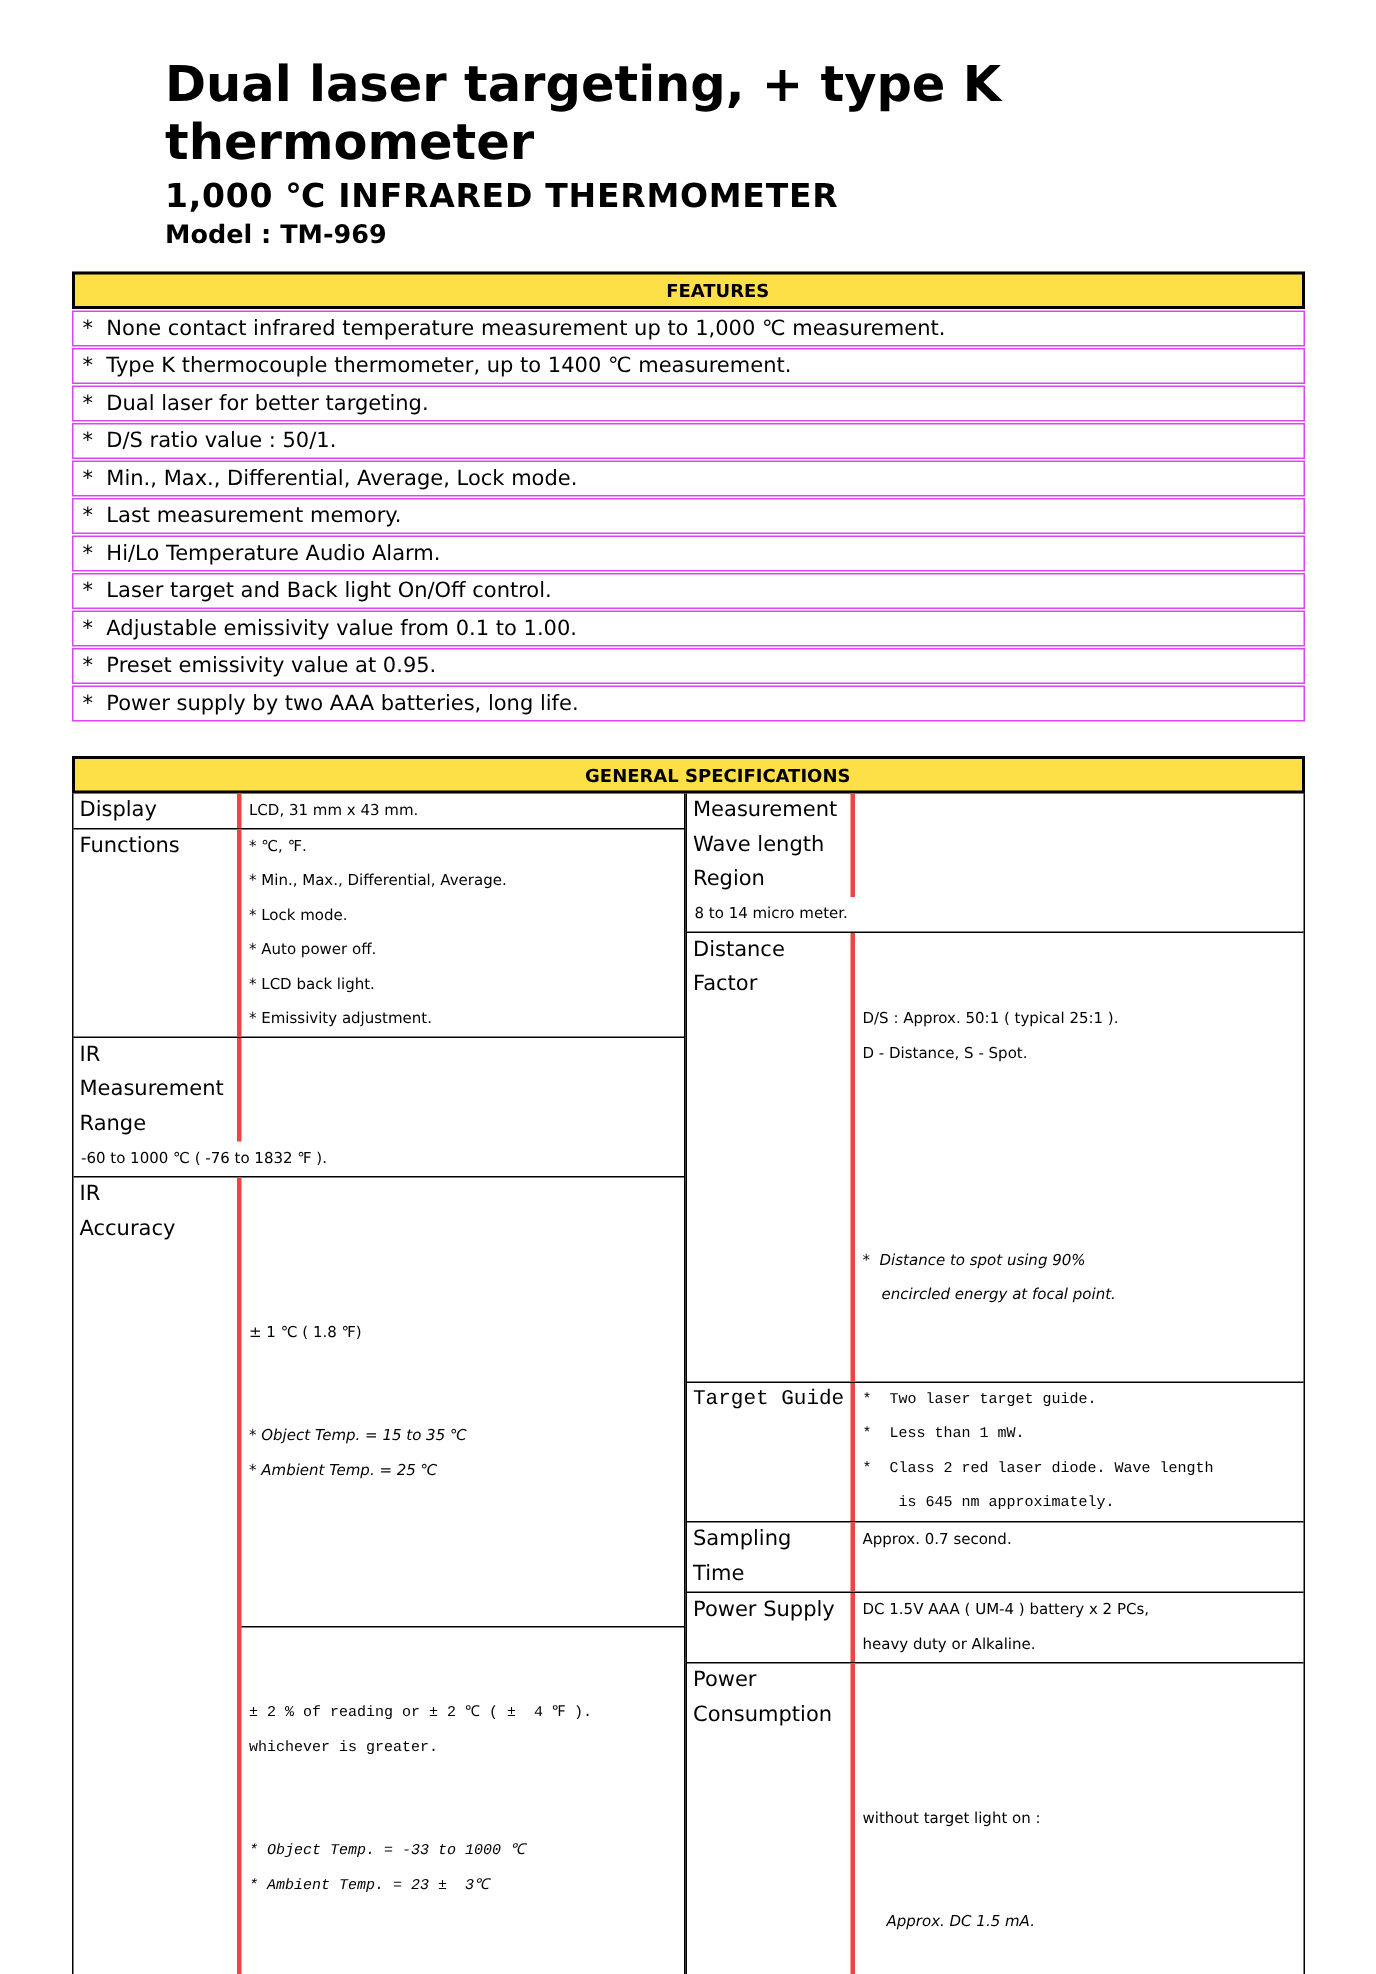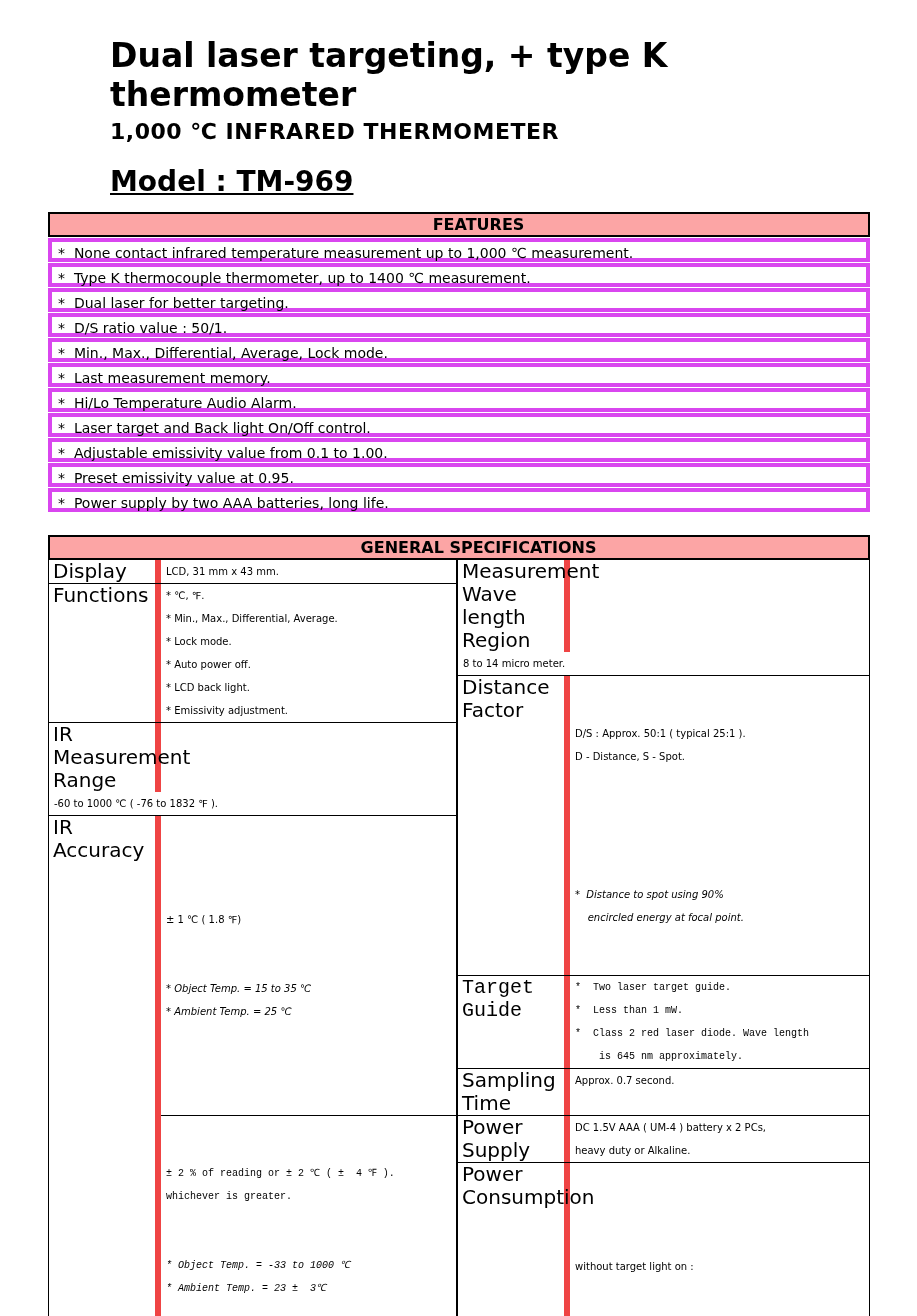--- a/index.html
+++ b/index.html
@@ -8,47 +8,47 @@
     width:917px; height:1316px; background:#ffffff; color:#000;
     font-family:"DejaVu Sans","Liberation Sans",sans-serif;
     overflow:hidden;
   }
   .page { padding:36px 47px 0 48px; }
 
   
   .title-block { padding-left:62px; margin-bottom:14px; }
   .title1 { font-size:33px; font-weight:bold; letter-spacing:0px; }
   .title2 { font-size:22px; font-weight:bold; margin-top:5px; letter-spacing:0.5px; }
-  .model  { font-size:28px; font-weight:bold; margin-top:21px;text-decoration:underline; }
+  .model  { font-size:17px; font-weight:bold; margin-top:3px; }
 
   
   .features { width:822px; }
   .band {
-    background:#fca5a5; border:2px solid #000; text-align:center;
-    font-weight:bold; font-size:16px; height:25px; line-height:22px;padding-left:39px;
+    background:#fde047; border:2px solid #000; text-align:center;
+    font-weight:bold; font-size:12px; height:25px; line-height:22px;padding-left:39px;
   }
   .feature-row {
-    border:4px solid #d946ef; margin-top:1px; height:24px; line-height:22px;
+    border:1px solid #d946ef; margin-top:1px; height:24px; line-height:22px;
     font-size:14px; padding:0 0 0 6px; white-space:pre-wrap;
   }
 
   
   .specs { width:822px; margin-top:23px; }
   .spec-body { display:flex; align-items:stretch; }
   .scol {
     display:flex; flex-direction:column;
     border:1px solid #000; border-top:none;
   }
   .scol.left  { width:409px; border-right:1px solid #000; }
   .scol.right { width:413px; border-left:1px solid #000; margin-left:0px; }
   .srow { display:flex; border-bottom:1px solid #000; }
   .scol .srow:last-child { border-bottom:none; flex:1; }
   .slbl {
-    width:112px; min-width:112px; border-right:6px solid #ef4444;
-    font-size:20px; line-height:23px; padding:0 3px 0 4px; white-space:pre-line;
+    width:112px; min-width:112px; border-right:3px solid #ef4444;
+    font-size:14px; line-height:23px; padding:0 3px 0 4px; white-space:pre-line;
   }
   .sval {
     flex:1; font-size:10px; line-height:23px; padding:0 3px 0 5px; white-space:pre-wrap;
   }
   .sval.nopad { padding:0; }
   .part { padding:0 3px 0 5px; }
   .part + .part { border-top:1px solid #000; }
   .it { font-style:italic; }
   .ind { padding-left:16px; }
   .mh46  { min-height:46px; }

